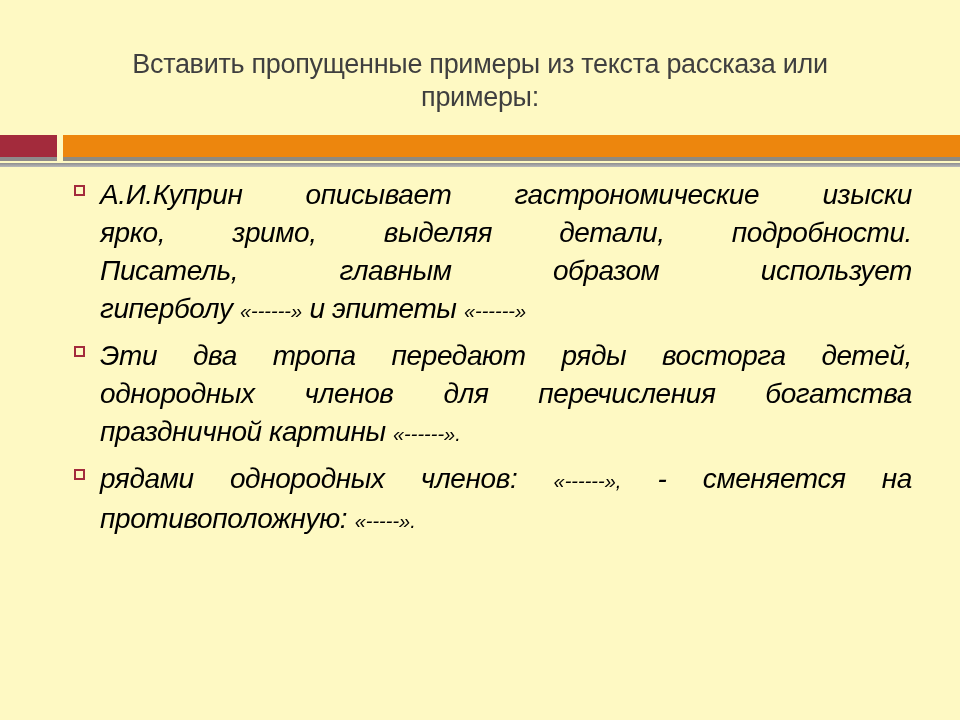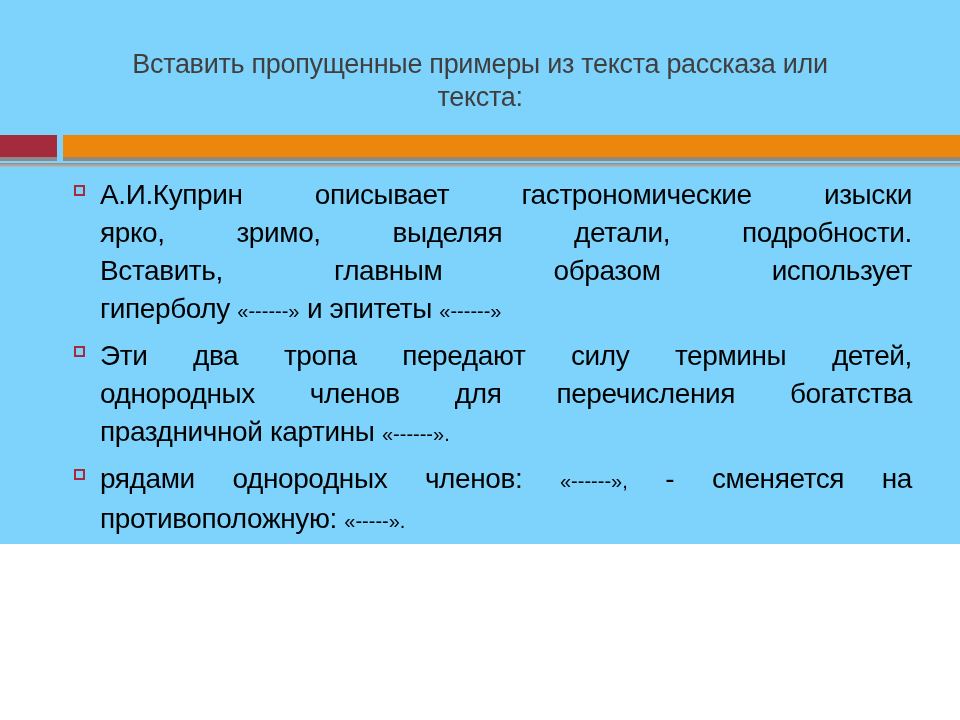--- a/index.html
+++ b/index.html
@@ -4,22 +4,22 @@
 <style>
   * { margin: 0; padding: 0; box-sizing: border-box; }
   html, body { background: #ffffff; }
   body {
     width: 960px; height: 720px;
     font-family: "Liberation Sans", sans-serif;
     position: relative;
   }
   .slide {
     position: relative;
-    width: 960px; height: 544px;
-    background: #7dd3fc;
+    width: 960px; height: 720px;
+    background: #fef9c3;
     overflow: hidden;
   }
   
   .title {
     position: absolute;
     top: 48px; left: 70px; right: 70px;
     text-align: center;
     color: #3f3f3f;
     font-size: 27px;
     line-height: 33px;
@@ -62,54 +62,55 @@
     width: 11px; height: 11px;
     border: 2px solid #A32B3C;
     background: transparent;
   }
   .line {
     font-size: 28px;
     line-height: 38px;
     letter-spacing: -0.4px;
     text-align: justify;
     text-align-last: justify;
+    font-style: italic;
   }
   .line.last {
     text-align: left;
     text-align-last: left;
   }
   .line .q { font-size: 20px; letter-spacing: 0; }
 </style>
 </head>
 <body>
 
 <div class="slide">
 
   <div class="title">
     <span class="title-line">Вставить пропущенные примеры из текста рассказа или</span>
-    <span class="title-line">текста:</span>
+    <span class="title-line">примеры:</span>
   </div>
 
   <div class="band band-maroon"></div>
   <div class="band band-orange"></div>
   <div class="rule"></div>
 
   <div class="content">
 
     <div class="para">
       <span class="bullet-sq"></span>
       <div class="line">А.И.Куприн описывает гастрономические изыски</div>
       <div class="line">ярко, зримо, выделяя детали, подробности.</div>
-      <div class="line">Вставить, главным образом использует</div>
+      <div class="line">Писатель, главным образом использует</div>
       <div class="line last">гиперболу <span class="q">«------»</span> и эпитеты <span class="q">«------»</span></div>
     </div>
 
     <div class="para">
       <span class="bullet-sq"></span>
-      <div class="line">Эти два тропа передают силу термины детей,</div>
+      <div class="line">Эти два тропа передают ряды восторга детей,</div>
       <div class="line">однородных членов для перечисления богатства</div>
       <div class="line last">праздничной картины <span class="q">«------».</span></div>
     </div>
 
     <div class="para">
       <span class="bullet-sq"></span>
       <div class="line">рядами однородных членов: <span class="q">«------»,</span> - сменяется на</div>
       <div class="line last">противоположную: <span class="q">«-----».</span></div>
     </div>
 

